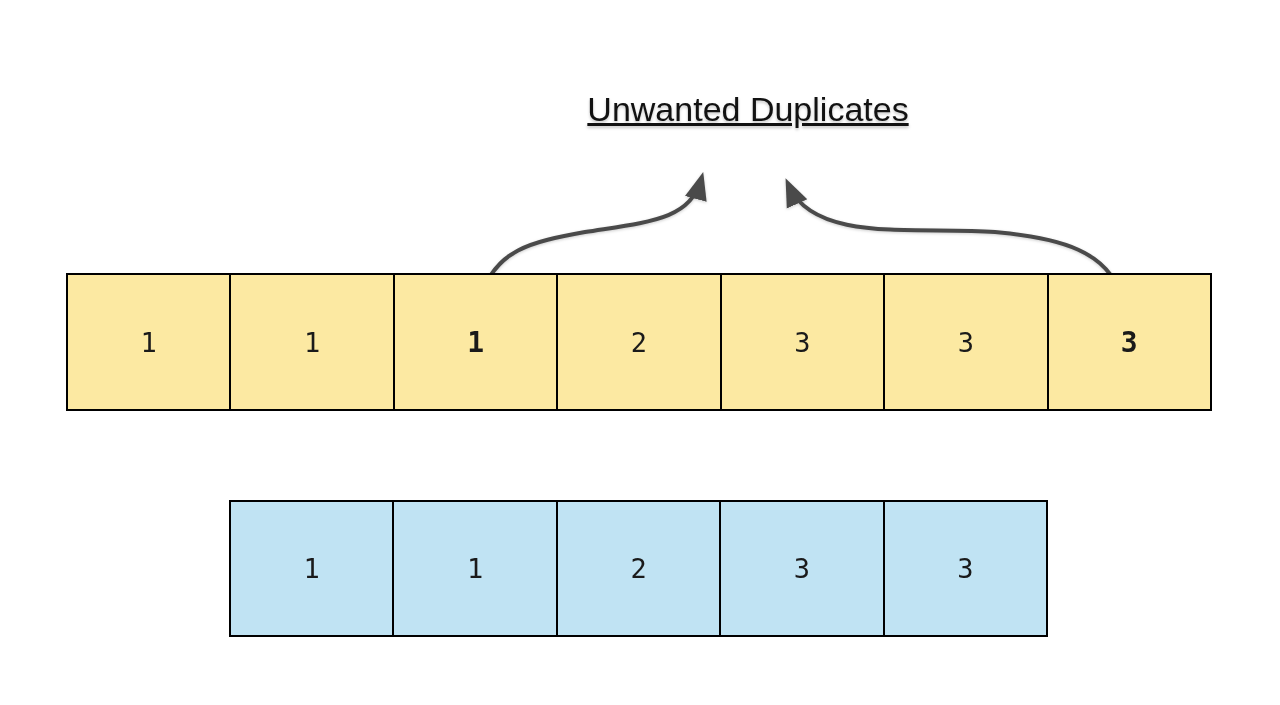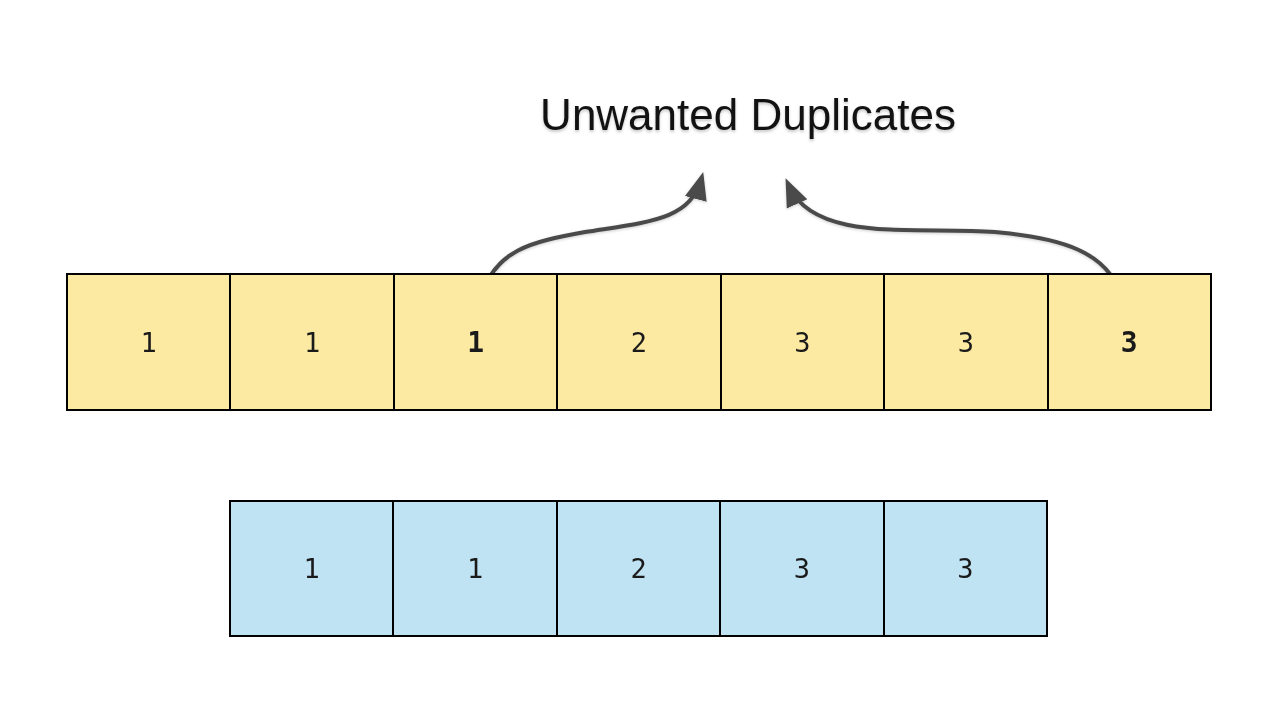--- a/index.html
+++ b/index.html
@@ -18,24 +18,25 @@
     position:relative;
     width:1280px; height:705px;
     background:var(--background);
     overflow:hidden;
     font-family:"Liberation Sans", sans-serif;
   }
   .title {
     position:absolute;
     top:90px; left:748px;
     transform:translateX(-50%);
-    font-size:44px;
+    font-size:34px;
     color:var(--title-color);
     white-space:nowrap;
     text-shadow:0 2px 3px rgba(0,0,0,0.22);
+    text-decoration:underline;
   }
   .array-row {
     position:absolute;
     display:flex;
     border:2px solid var(--array-border);
   }
   .array-row.top {
     left:66px; top:273px;
     width:1146px; height:138px;
     background:var(--array-top-fill);

